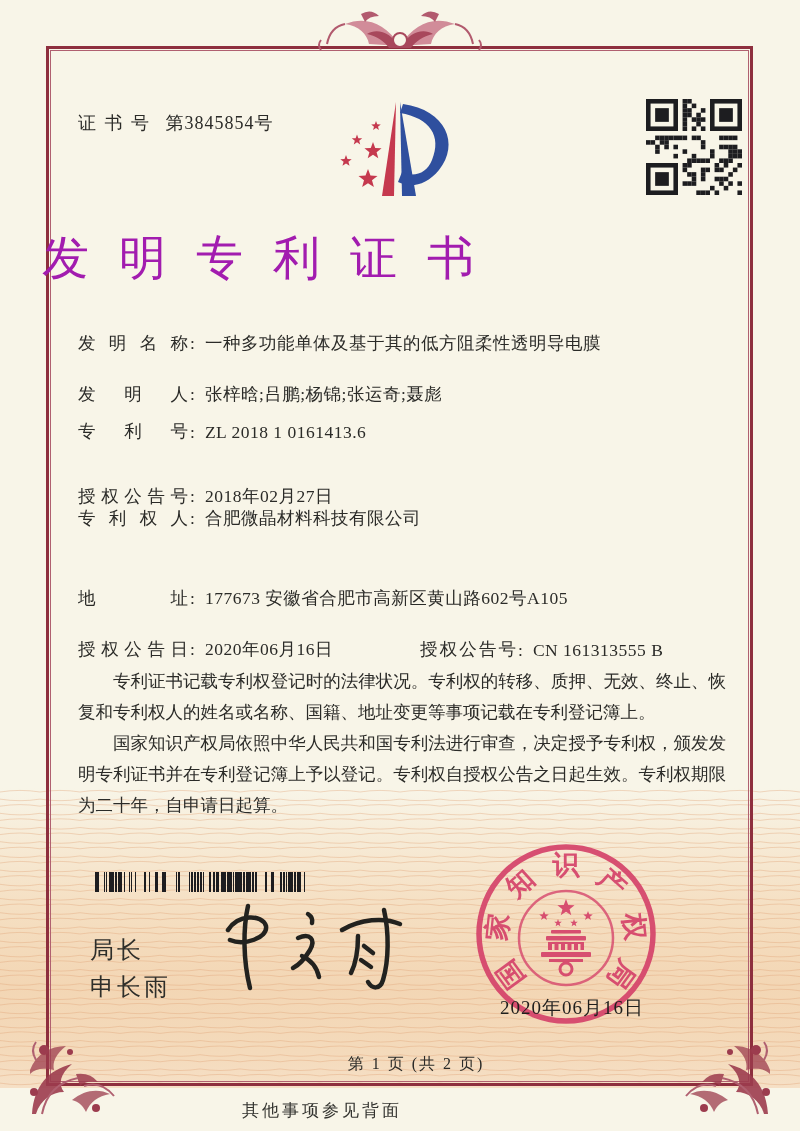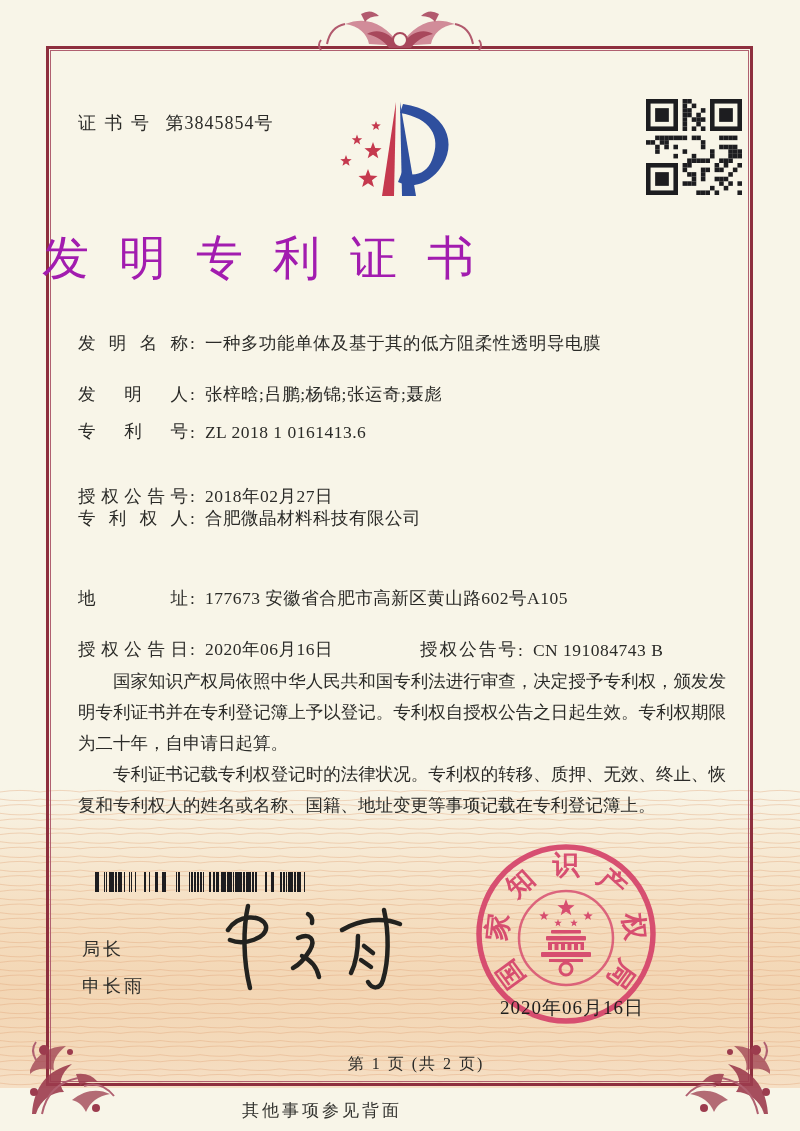--- a/index.html
+++ b/index.html
@@ -50,21 +50,21 @@
   .frow .fcolon{padding:0 10px 0 2px;}
   .frow .fvalue{letter-spacing:.5px;text-align:center;}
   #row-grantno{left:420px;}
   #row-grantno .flabel{width:96px;}
 
   #paras{left:78px; top:666px; width:648px; font-size:17.5px; line-height:31px; text-align:justify;}
   #paras p{text-indent:2em;}
 
   #barcode{left:95px; top:872px; width:212px; height:20px;}
 
-  #director{left:82px; top:931px; font-size:18px; line-height:37px; letter-spacing:3px;
+  #director{left:90px; top:931px; font-size:24px; line-height:37px; letter-spacing:3px;
     font-family:"Liberation Sans","DejaVu Sans",sans-serif; color:#2e2e2a;}
 
   #signature{left:208px; top:898px; width:210px; height:100px; z-index:4;}
 
   #seal{left:471px; top:839px; width:190px; height:190px; z-index:3; opacity:.92;}
   #seal-date{left:487px; top:995px; width:170px; text-align:center; font-size:19px;
     letter-spacing:1px; color:#1f1f1d; z-index:4;}
 
   #page-info{left:16px; top:1054px; width:800px; text-align:center; font-size:16px; letter-spacing:2px;}
   #back-note{left:0; top:1099px; width:644px; text-align:center; font-size:17px; letter-spacing:3px; color:#33332f;}
@@ -323,26 +323,26 @@
 <div class="abs content frow" style="top:506px">
   <span class="flabel">专利权人</span><span class="fcolon">:</span><span class="fvalue">合肥微晶材料科技有限公司</span>
 </div>
 <div class="abs content frow" style="top:586px">
   <span class="flabel">地址</span><span class="fcolon">:</span><span class="fvalue">177673 安徽省合肥市高新区黄山路602号A105</span>
 </div>
 <div class="abs content frow" style="top:637px">
   <span class="flabel">授权公告日</span><span class="fcolon">:</span><span class="fvalue">2020年06月16日</span>
 </div>
 <div id="row-grantno" class="abs content frow" style="top:637px">
-  <span class="flabel">授权公告号</span><span class="fcolon">:</span><span class="fvalue">CN 191084743 B</span>
+  <span class="flabel">授权公告号</span><span class="fcolon">:</span><span class="fvalue">CN 161313555 B</span>
 </div>
 
 <div id="paras" class="abs content">
+  <p>专利证书记载专利权登记时的法律状况。专利权的转移、质押、无效、终止、恢复和专利权人的姓名或名称、国籍、地址变更等事项记载在专利登记簿上。</p>
   <p>国家知识产权局依照中华人民共和国专利法进行审查，决定授予专利权，颁发发明专利证书并在专利登记簿上予以登记。专利权自授权公告之日起生效。专利权期限为二十年，自申请日起算。</p>
-  <p>专利证书记载专利权登记时的法律状况。专利权的转移、质押、无效、终止、恢复和专利权人的姓名或名称、国籍、地址变更等事项记载在专利登记簿上。</p>
 </div>
 
 <svg id="barcode" class="abs content" viewBox="0 0 212 20" preserveAspectRatio="none">
     <rect x="0" y="0" width="2" height="20" fill="#1d1d20"></rect>
     <rect x="2" y="0" width="1" height="20" fill="#1d1d20"></rect>
     <rect x="3" y="0" width="1" height="20" fill="#1d1d20"></rect>
     <rect x="9" y="0" width="1" height="20" fill="#1d1d20"></rect>
     <rect x="11" y="0" width="1" height="20" fill="#1d1d20"></rect>
     <rect x="14" y="0" width="2" height="20" fill="#1d1d20"></rect>
     <rect x="16" y="0" width="2" height="20" fill="#1d1d20"></rect>

